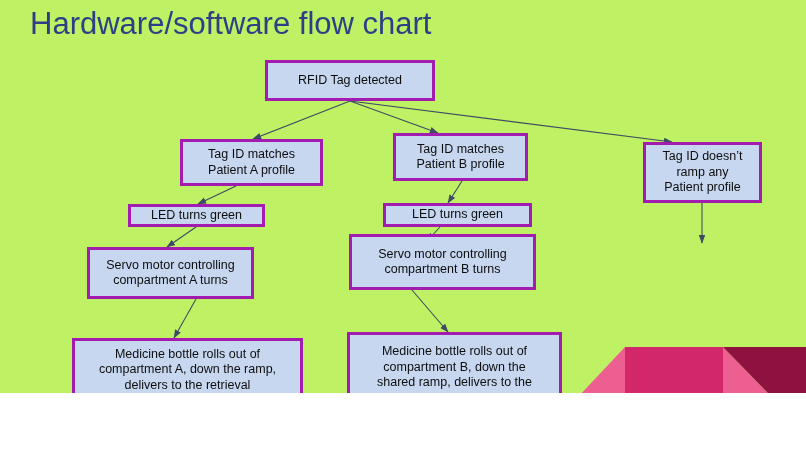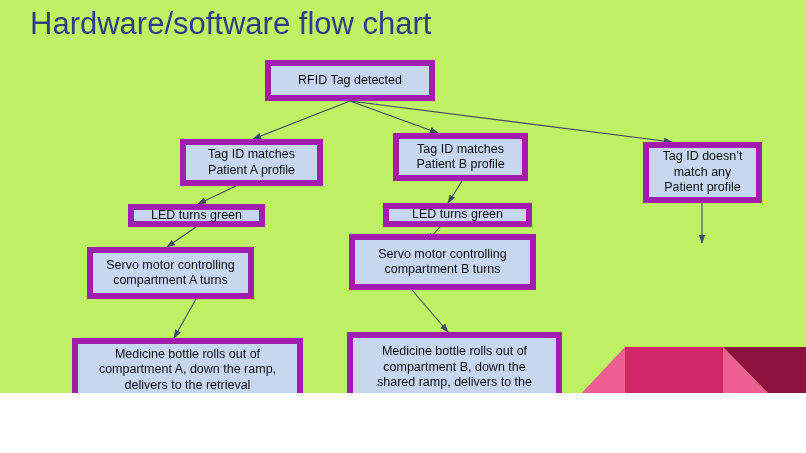--- a/index.html
+++ b/index.html
@@ -40,21 +40,21 @@
     left:0;top:430px;
     width:806px;height:23px;
     background:#2E3F8F;
   }
 
   
   .node{
     position:absolute;
     box-sizing:border-box;
     background:#C7D7F0;
-    border:6px solid #a21caf;
+    border:3px solid #a21caf;
     color:#0d0d0d;
     font-size:12.5px;
     line-height:15.5px;
     text-align:center;
     display:flex;
     align-items:center;
     justify-content:center;
     padding:2px 4px;
     white-space:pre-line;
     font-family:"Liberation Sans", sans-serif;
@@ -99,21 +99,21 @@
 
   <div class="node" style="left:265px;top:60px;width:170px;height:41px;">RFID Tag detected</div>
 
   <div class="node" style="left:180px;top:139px;width:143px;height:47px;">Tag ID matches
 Patient A profile</div>
 
   <div class="node" style="left:393px;top:133px;width:135px;height:48px;">Tag ID matches
 Patient B profile</div>
 
   <div class="node" style="left:643px;top:142px;width:119px;height:61px;">Tag ID doesn’t
-match any
+ramp any
 Patient profile</div>
 
   <div class="node" style="left:128px;top:204px;width:137px;height:23px;">LED turns green</div>
 
   <div class="node" style="left:383px;top:203px;width:149px;height:24px;">LED turns green</div>
 
   <div class="node" style="left:87px;top:247px;width:167px;height:52px;">Servo motor controlling
 compartment A turns</div>
 
   <div class="node" style="left:349px;top:234px;width:187px;height:56px;">Servo motor controlling

